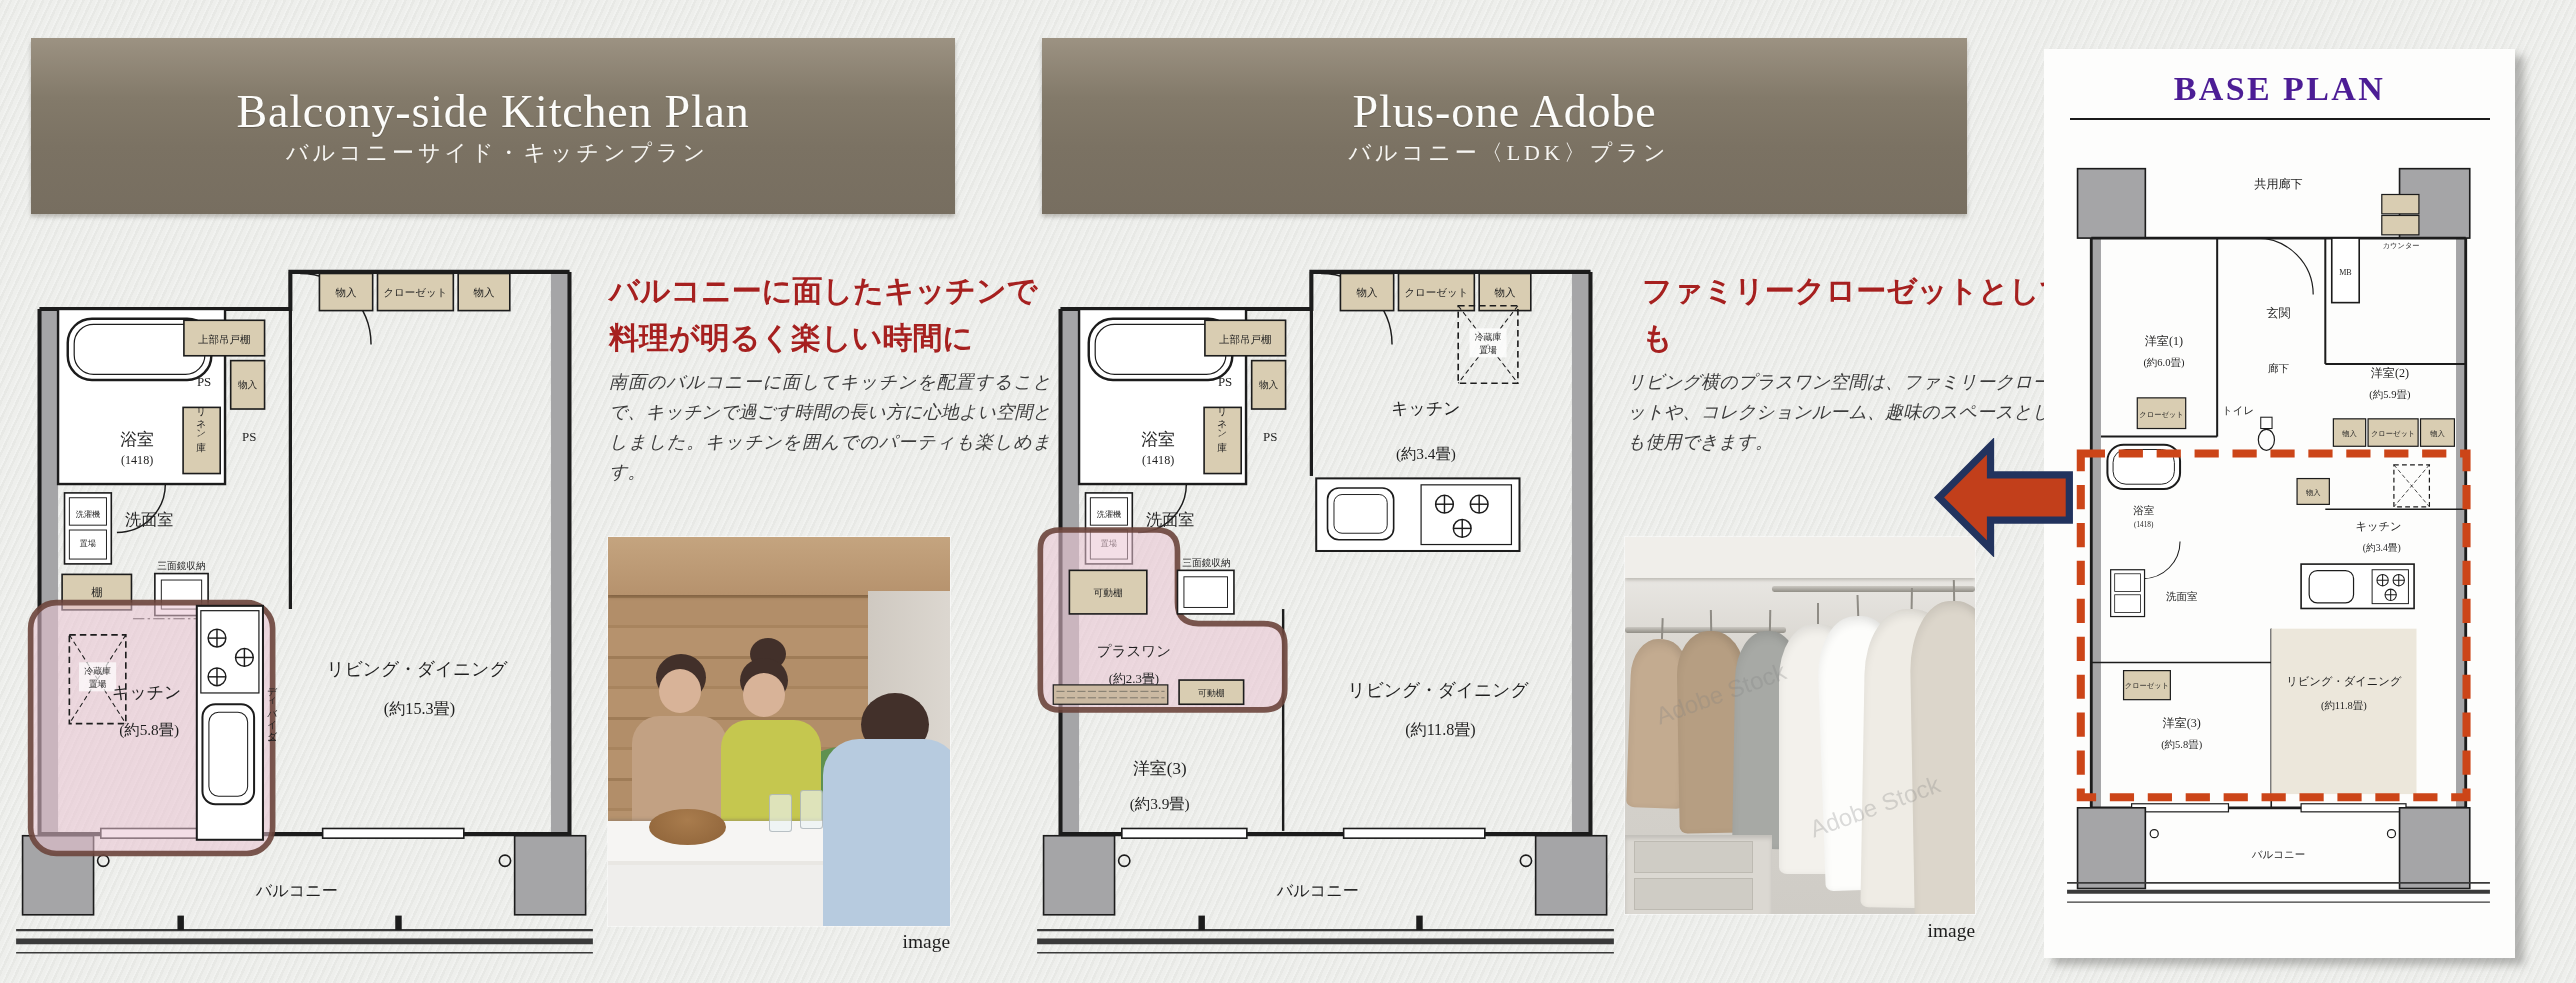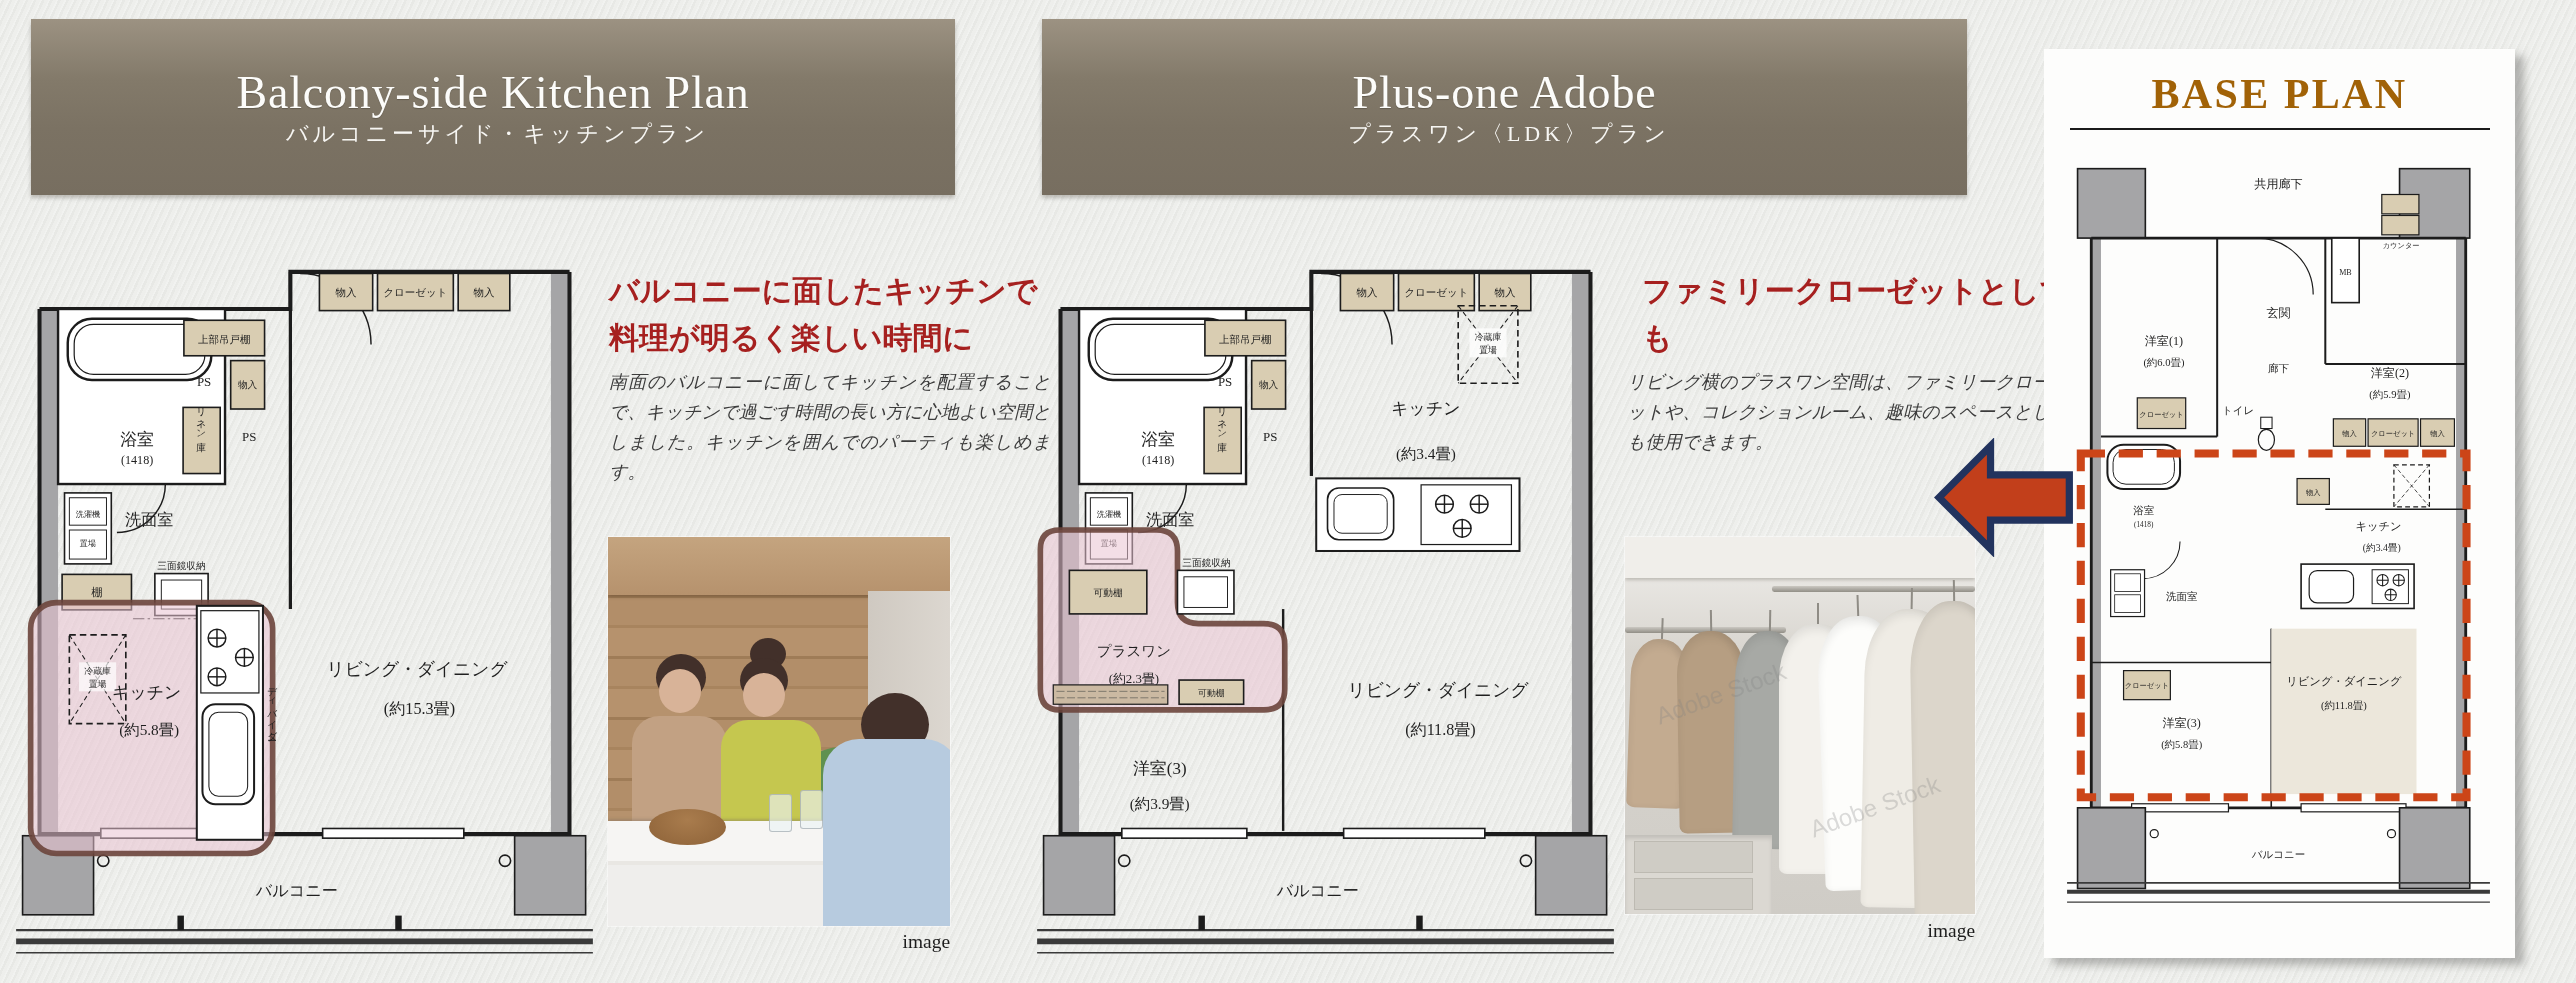--- a/index.html
+++ b/index.html
@@ -2,21 +2,21 @@
 <html style="font-size:13px"><head>
 <meta charset="utf-8">
 <style>
   html,body{margin:0;padding:0;background:#e7e8e5;}
   .stage{position:relative;width:2576px;height:984px;background:#ecedea;overflow:hidden;
          font-family:"Liberation Serif","DejaVu Serif",serif;}
   .stage::before{content:"";position:absolute;inset:0;
     background:repeating-linear-gradient(115deg,rgba(255,255,255,.5) 0 1.6px,rgba(214,215,211,.35) 1.6px 4px,rgba(244,244,242,.4) 4px 7.3px);
     opacity:.55;pointer-events:none;}
   
-  .banner{position:absolute;top:19px;height:176px;
+  .banner{position:absolute;top:38px;height:176px;
     background:linear-gradient(180deg,#9c9282 0%,#837a6a 34%,#7b7263 62%,#776e60 100%);
     display:flex;flex-direction:column;align-items:center;justify-content:center;
     box-shadow:0 3.2px 4px rgba(95,90,78,.35);z-index:2;}
   .banner-title{font-size:46px;color:#fcfcfa;letter-spacing:0.8px;text-shadow:0 0.8px 0.8px rgba(60,55,45,.4);}
   .banner-subtitle{font-size:22px;color:#f7f6f3;letter-spacing:4px;margin-left:9px;}
   
   .col-heading{position:absolute;font-size:30px;font-weight:700;color:#a6201f;line-height:1.55;z-index:2;}
   .col-body{position:absolute;font-size:18px;color:#3c3c3c;line-height:1.67;text-align:justify;margin:0;z-index:2;font-style:italic;}
   .caption{position:absolute;font-size:19.4px;color:#1d1d1d;text-align:right;z-index:3;}
   
@@ -47,42 +47,42 @@
   .g4{left:44%;top:23%;width:76px;height:250px;background:#f3f1ec;}
   .g5{left:56%;top:21%;width:82px;height:274px;background:#fdfdfb;transform:rotate(-2deg);}
   .g6{left:68%;top:19%;width:90px;height:299px;background:#efece5;transform:rotate(1deg);}
   .g7{left:82%;top:17%;width:87px;height:323px;background:#dcd6cb;transform:rotate(-1deg);}
   .p2-chest{position:absolute;left:0;bottom:0;width:42%;height:21%;background:#dbd8d2;box-shadow:inset 0 3.2px 4px rgba(0,0,0,.12);}
   .p2-drawer{position:absolute;left:6%;width:80%;height:38%;background:#cfccc5;border:1.6px solid #bdbab2;}
   .wm{position:absolute;font-family:"Liberation Sans","DejaVu Sans",sans-serif;font-size:24px;color:rgba(130,130,128,.28);transform:rotate(-20deg);z-index:3;}
   
   .base-panel{position:absolute;left:2044px;top:49px;width:471px;height:909px;background:#fdfdfc;
     box-shadow:9px 7.3px 8px rgba(120,120,118,.5);z-index:2;}
-  .base-title{font-size:42px;letter-spacing:2.4px;color:#a16207;text-align:center;margin:21px 0 0 0;}
+  .base-title{font-size:34px;letter-spacing:2.4px;color:#4c1d95;text-align:center;margin:21px 0 0 0;}
   .base-rule{width:420px;border:none;border-top:2.4px solid #1b1b1b;margin:9.7px auto 0 auto;}
   
   .plan-svg{position:absolute;z-index:2;}
   svg text{fill:#1f1f1f;font-family:"Liberation Serif","DejaVu Serif",serif;}
   .vtx{writing-mode:vertical-rl;text-orientation:upright;}
   
   .big-arrow{position:absolute;left:1934px;top:438px;z-index:5;}
 </style>
 </head>
 <body>
 
 <div class="stage">
 
   <div class="banner" style="left:31px;width:924px;">
     <div class="banner-title">Balcony-side Kitchen Plan</div>
     <div class="banner-subtitle">バルコニーサイド・キッチンプラン</div>
   </div>
 
   <div class="banner" style="left:1042px;width:925px;">
     <div class="banner-title">Plus-one Adobe</div>
-    <div class="banner-subtitle">プラスワン〈LDK〉プラン</div>
+    <div class="banner-subtitle">バルコニー〈LDK〉プラン</div>
   </div>
 
   <svg class="plan-svg" style="left:16px;top:238px;" width="577" height="726" viewBox="0 0 715 900">
 
     <g>
       <rect x="29" y="86" width="23" height="653" fill="#a5a5a7"></rect>
       <rect x="663" y="40" width="23" height="699" fill="#a5a5a7"></rect>
       <path d="M29 88 H340 V42 H686" fill="none" stroke="#1c1c1c" stroke-width="5"></path>
       <path d="M29 88 V739 H686 V42" fill="none" stroke="#1c1c1c" stroke-width="5"></path>
       <line x1="340" y1="42" x2="340" y2="460" stroke="#1c1c1c" stroke-width="4"></line>

